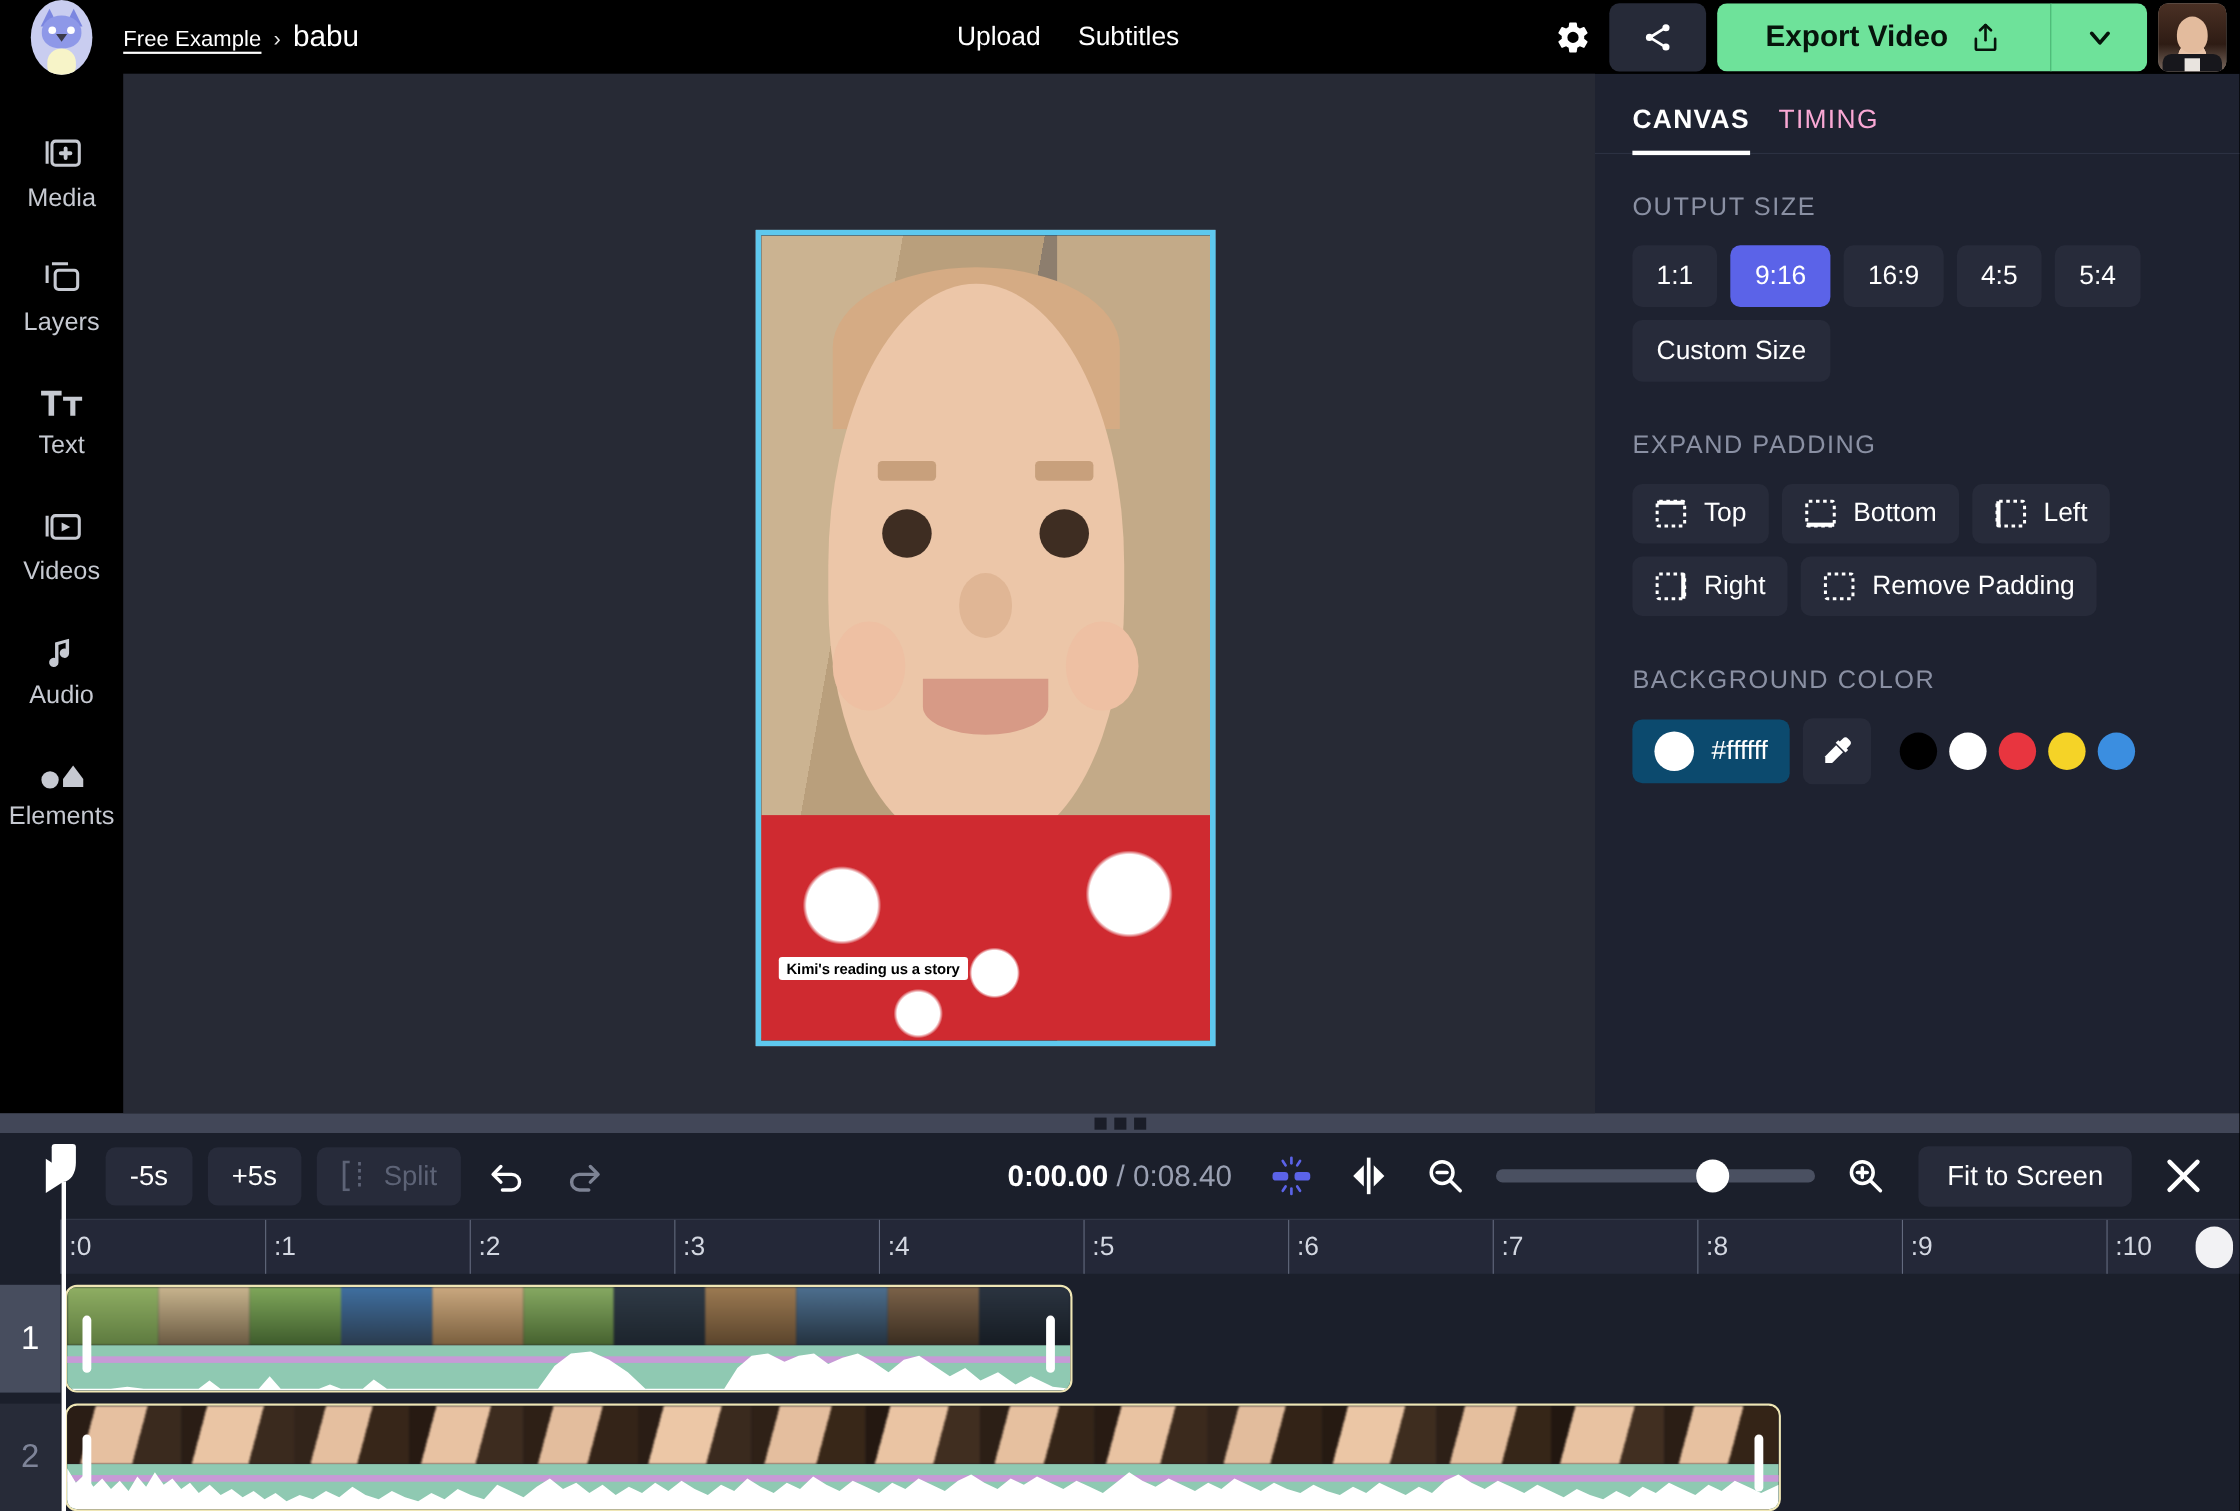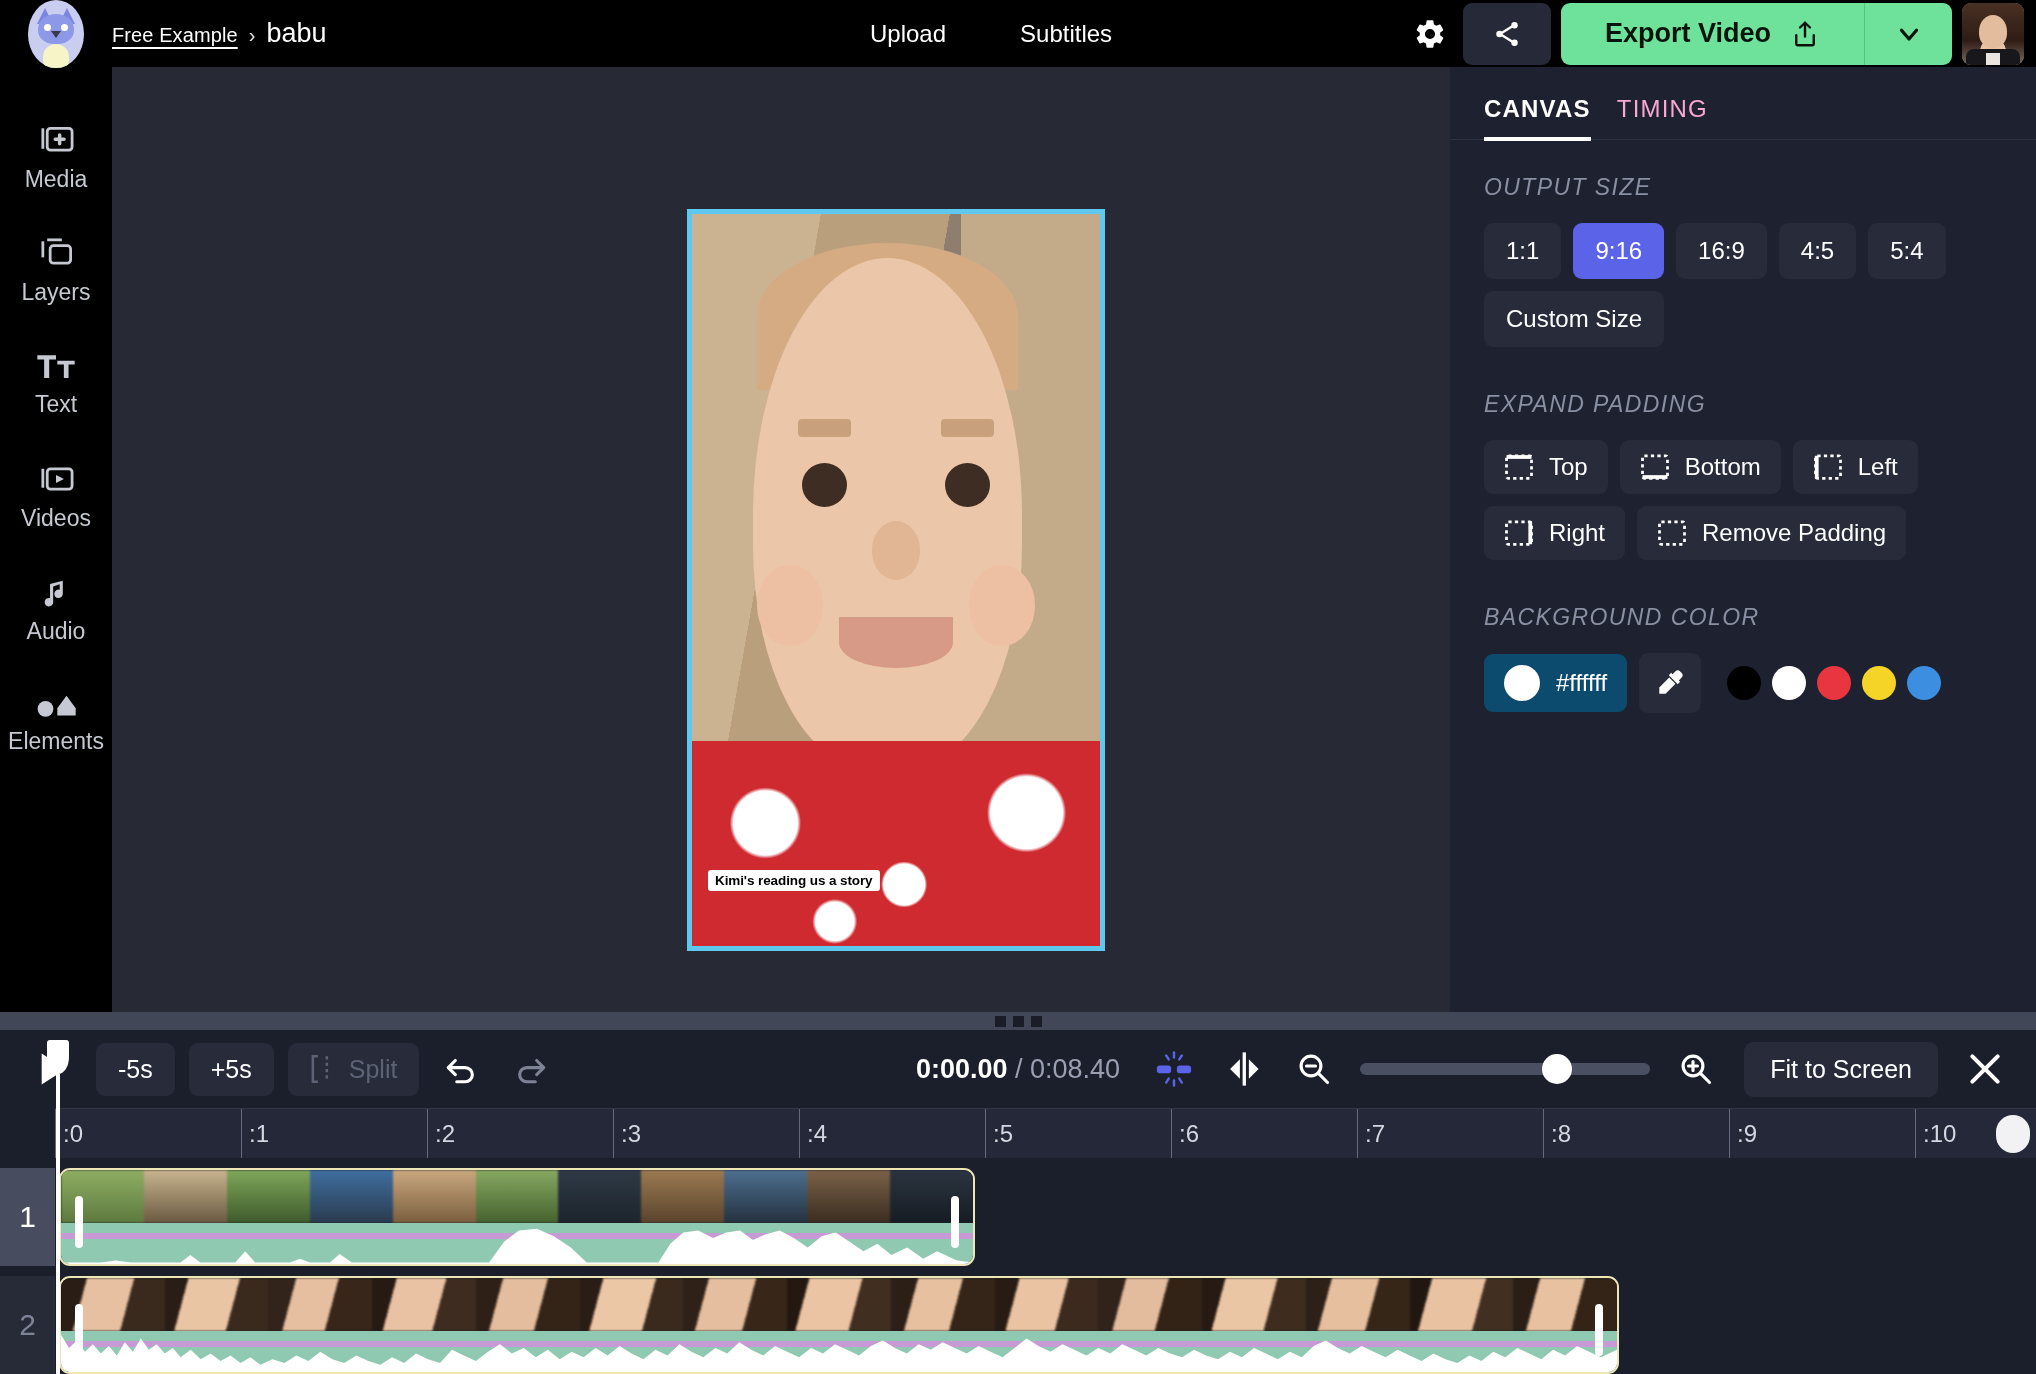--- a/index.html
+++ b/index.html
@@ -28,21 +28,21 @@
   .logo .eye{position:absolute;top:24px;width:7px;height:7px;background:#fff;border-radius:50%;}
   .logo .eye.l{left:16px;} .logo .eye.r{right:16px;}
   .logo .nose{position:absolute;left:23px;top:31px;width:0;height:0;border-left:5px solid transparent;border-right:5px solid transparent;border-top:7px solid #3a3a4a;}
   .logo .belly{position:absolute;left:15px;top:44px;width:26px;height:26px;background:#f7f4c8;border-radius:14px 14px 10px 10px;}
 
   .breadcrumb { display:flex; align-items:baseline; gap:11px; color:#fff; }
   .bc-link { font-size:20px; text-decoration:underline; text-underline-offset:5px; color:#fff; cursor:pointer; letter-spacing:.1px;}
   .bc-sep { font-size:20px; color:#e8e8e8; }
   .bc-current { font-size:27px; color:#fff; }
 
-  .top-mid { position:absolute; left:870px; display:flex; align-items:center; gap:74px; }
+  .top-mid { position:absolute; left:870px; display:flex; align-items:center; gap:34px; }
   .top-link { color:#fff; font-size:24px; cursor:pointer; }
 
   .top-right { position:absolute; right:0; display:flex; align-items:center; height:67px; }
   .icon-btn-gear{ width:66px;height:67px;display:flex;align-items:center;justify-content:center;cursor:pointer;}
   .share-btn{ width:88px;height:62px;background:#262a38;border-radius:9px;display:flex;align-items:center;justify-content:center;cursor:pointer;margin-right:10px;}
   .export-group{ display:flex; align-items:stretch; height:62px; border-radius:9px; overflow:hidden; margin-right:10px;}
   .export-btn{ background:#6ee29a;display:flex;align-items:center;justify-content:center;gap:19px;padding:0 44px;color:#06140b;font-size:27px;font-weight:bold;cursor:pointer;}
   .export-caret{ background:#6ee29a;width:88px;display:flex;align-items:center;justify-content:center;cursor:pointer;border-left:1.5px solid #4fc77e;}
   .avatar{ width:62px;height:62px;border-radius:9px;overflow:hidden;margin-right:12px;background:#8d837c;cursor:pointer;position:relative;}
   .avatar .hair{position:absolute;left:0;top:0;width:100%;height:100%;background:radial-gradient(circle at 50% 78%, #e8c3a8 0 22%, transparent 23%), linear-gradient(#4a3024,#2e1c14 60%,#7a6a60);}
@@ -130,21 +130,21 @@
     padding:3px 7px; border-radius:3px; white-space:nowrap; letter-spacing:-.1px;
   }
 
   
   .right-panel { width:586px; flex:0 0 586px; background:#1e2230; display:flex; flex-direction:column; }
   .tabs{ display:flex; gap:26px; padding:28px 34px 0 34px; border-bottom:1.5px solid #2c3142;}
   .tab{ font-size:24px; letter-spacing:1.2px; color:#f9a8d4; padding-bottom:16px; cursor:pointer; position:relative;}
   .tab.active{ color:#fff; font-weight:bold;}
   .tab.active::after{content:"";position:absolute;left:0;right:0;bottom:-1.5px;height:4px;background:#fff;}
   .panel-body{ padding:34px 34px 0 34px; }
-  .sec-title{ font-size:23px; color:#8a90a3; letter-spacing:1.4px; margin-bottom:22px;font-style:italic;}
+  .sec-title{ font-size:23px; color:#8a90a3; letter-spacing:1.4px; margin-bottom:22px;}
   .chips{ display:flex; flex-wrap:wrap; gap:12px; }
   .chip{ background:#272b3a; color:#fff; font-size:24px; border-radius:9px; padding:14px 22px; cursor:pointer;}
   .chip.sel{ background:#5b63e8; }
   .chip.wide{ margin-top:12px; }
   .pad-grid{ display:flex; flex-wrap:wrap; gap:12px; width:100%;}
   .pad-btn{ background:#272b3a; color:#fff; font-size:24px; border-radius:9px; padding:13px 20px; display:flex; align-items:center; gap:15px; cursor:pointer;}
   .color-row{ display:flex; align-items:center; gap:12px; margin-top:4px;}
   .color-field{ background:#0c4a6e; border-radius:9px; padding:11px 20px; display:flex; align-items:center; gap:16px; cursor:pointer;}
   .color-dot{ width:36px;height:36px;border-radius:50%;background:#fff;}
   .color-hex{ color:#fff; font-size:24px; }

